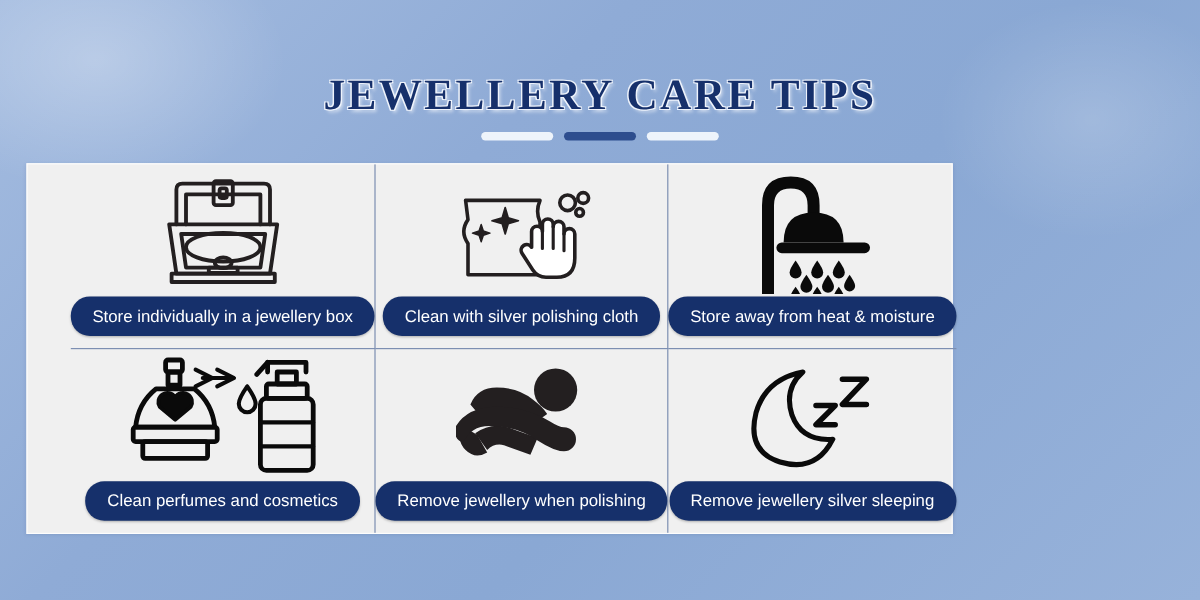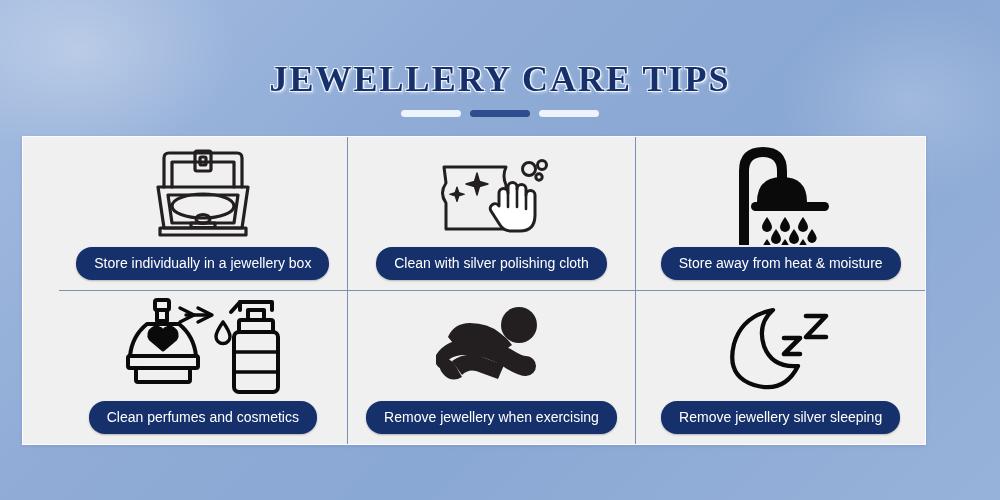--- a/index.html
+++ b/index.html
@@ -41,21 +41,21 @@
     position:absolute; top:110px; left:0; width:1000px;
     display:flex; justify-content:center; align-items:center; gap:9px;
   }
   .dash { height:7px; border-radius:4px; }
   .dash.light { width:60px; background:#eef4fb; }
   .dash.dark  { width:60px; background:#2d4d8e; }
 
   
   .card {
     position:absolute; left:22px; top:136px;
-    width:904px; height:309px;
+    width:772px; height:309px;
     background:#f0f0f0;
     border:1px solid rgba(255,255,255,0.85);
     box-shadow: 0 1px 3px rgba(40,60,110,0.15);
     display:grid;
     grid-template-columns: 1fr 1fr 1fr;
     grid-template-rows: 1fr 1fr;
     padding-left: 36px;
   }
   .cell {
     position:relative;
@@ -207,21 +207,21 @@
       <svg width="110" height="82" viewBox="0 0 110 82" fill="#231f20">
         <circle cx="83" cy="20" r="18"></circle>
 
         <path d="M12 32 q6 -14 22 -14 q18 0 30 10 q8 6 12 12 l-14 10 q-14 -12 -28 -12 q-8 0 -12 6 Z"></path>
         <path d="M16 56 q14 -10 30 -4 l22 8 -6 14 -22 -8 q-8 -2 -14 4 Z"></path>
 
         <path d="M6 52 q-6 10 2 18 q8 8 18 2 l-8 -14 q-4 -4 -12 -6 Z"></path>
         <path d="M6 64 q6 -14 22 -14 q22 0 40 12 q14 9 22 9 a10 10 0 0 0 0 -20 q-4 0 -12 -5 q-20 -12 -44 -12 q-24 0 -34 16 a10 10 0 0 0 6 14 Z"></path>
       </svg>
     </div>
-    <div class="pill">Remove jewellery when exercising</div>
+    <div class="pill">Remove jewellery when polishing</div>
   </div>
 
   <div class="cell">
     <div class="icon-wrap">
       <svg width="118" height="88" viewBox="0 0 118 88" fill="none" stroke="#0a0a0a" stroke-width="4.2" stroke-linejoin="round" stroke-linecap="round">
         <path d="M51 8 Q20 14 12 42 Q4 74 32 83 Q62 92 76 64 Q50 66 42 44 Q35 22 51 8 Z"></path>
 
         <path d="M62 36 L78 36 L62 52 L78 52" stroke-width="4.6"></path>
 
         <path d="M84 14 L104 14 L84 35 L104 35" stroke-width="4.6"></path>

